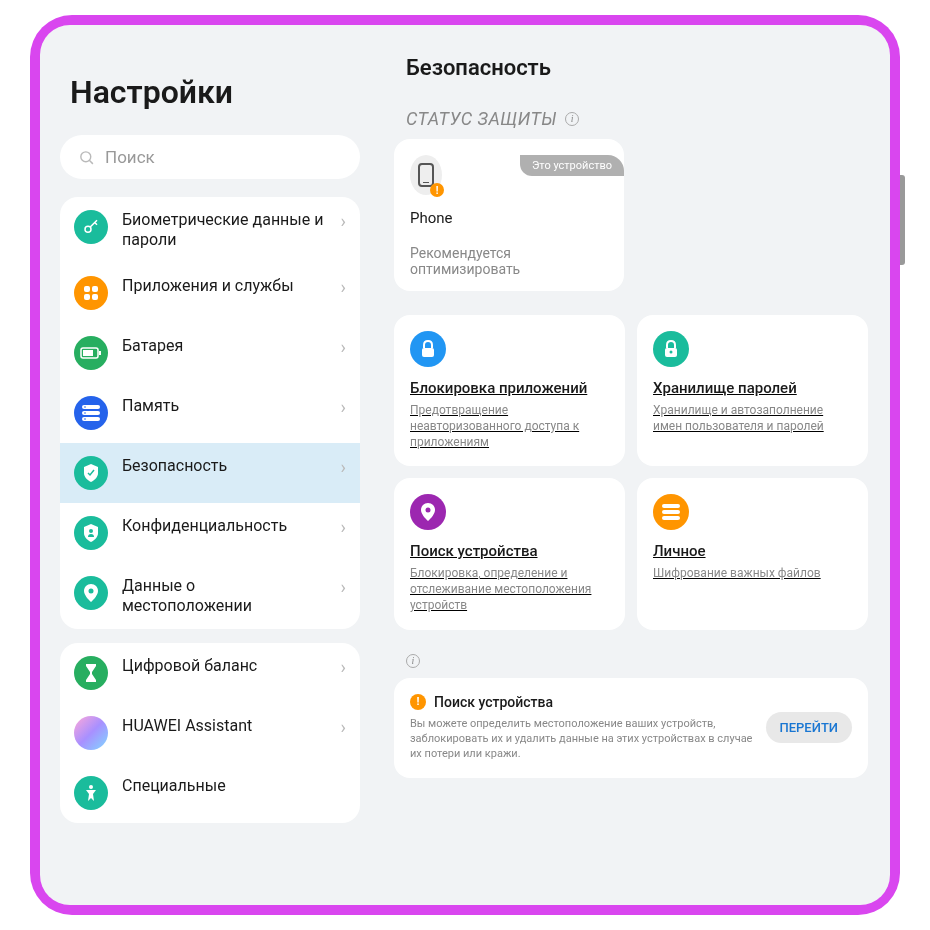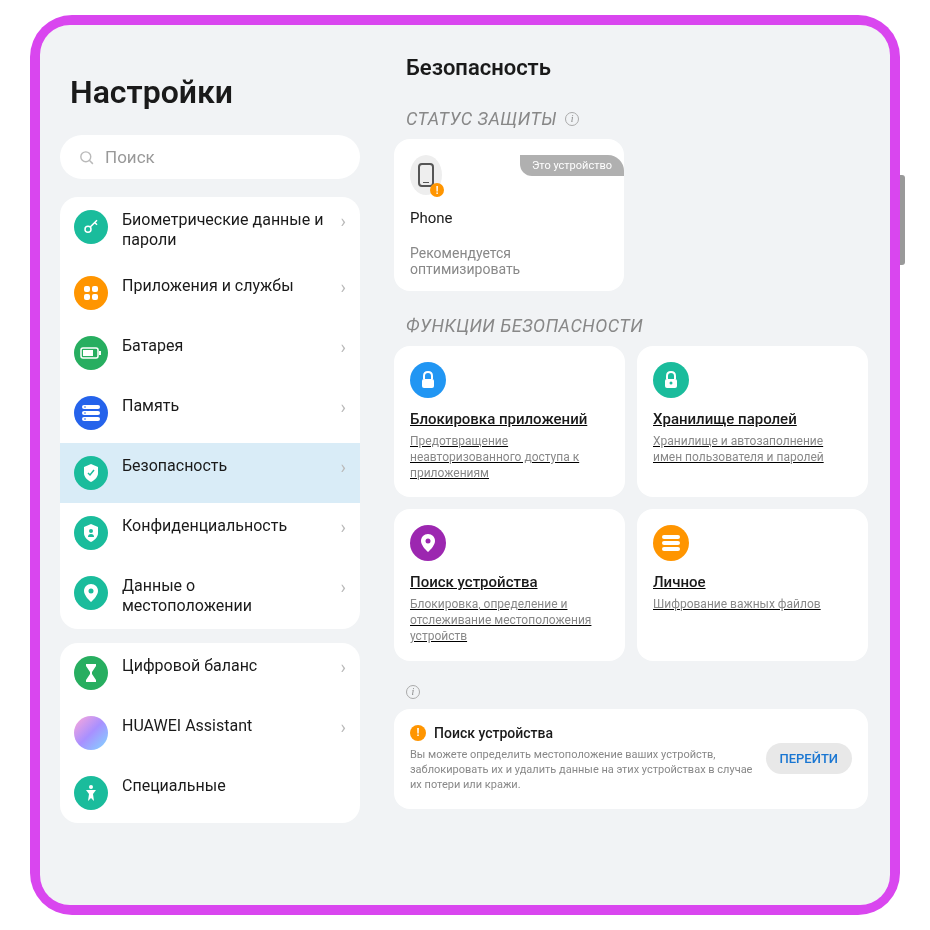--- a/index.html
+++ b/index.html
@@ -211,23 +211,20 @@
       <div class="device-card">
         <div class="device-badge">Это устройство</div>
         <div class="phone-icon-wrap">
           <div class="phone-icon"></div>
           <div class="warning-dot">!</div>
         </div>
         <div class="device-name">Phone</div>
         <div class="device-status">Рекомендуется оптимизировать</div>
       </div>
 
-      <div class="section-header">
-        <span class="section-label">ФУНКЦИИ БЕЗОПАСНОСТИ</span>
-      </div>
 
       <div class="feature-grid">
         <div class="feature-card">
           <div class="feature-icon" style="background:#2196f3">
               <svg width="16" height="18" viewBox="0 0 16 18" fill="#fff">
                 <rect x="2" y="8" width="12" height="9" rx="2"></rect>
                 <path d="M4 8 V5 C4 2.5 5.5 1 8 1 C10.5 1 12 2.5 12 5 V8" stroke="#fff" stroke-width="2" fill="none"></path>
               </svg>
             </div>
           <div class="feature-title">Блокировка приложений</div>

